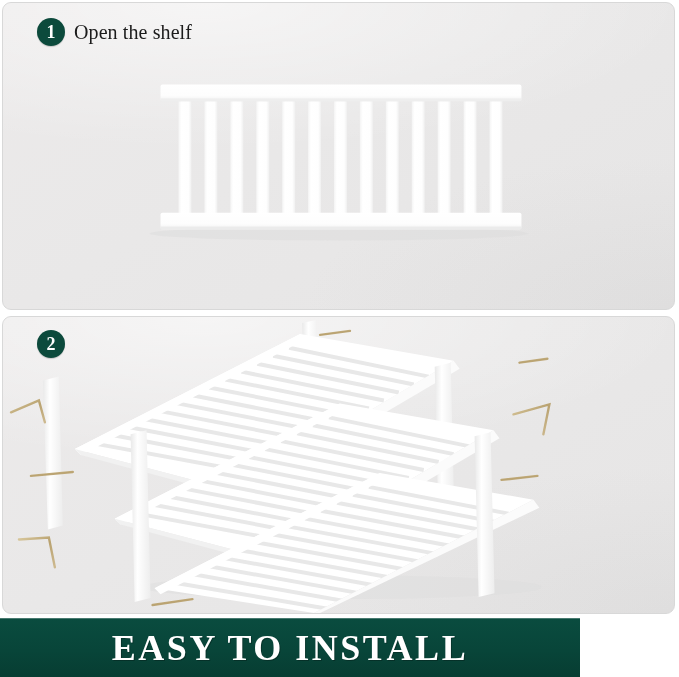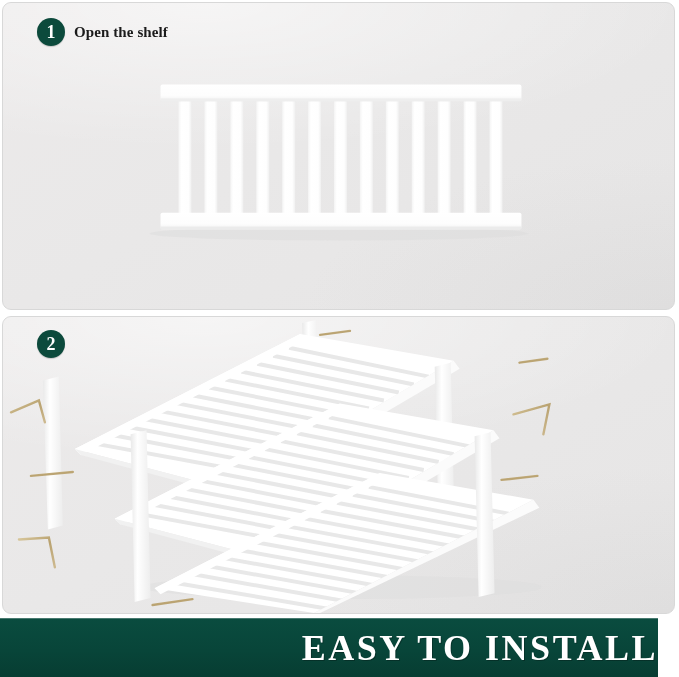--- a/index.html
+++ b/index.html
@@ -65,42 +65,42 @@
     font-family: "Liberation Serif", "DejaVu Serif", serif;
     font-size: 18px;
     font-weight: 700;
     line-height: 28px;
     text-align: center;
     flex: none;
     box-shadow: 0 1px 1px rgba(0,0,0,0.18);
   }
   .step-title {
     font-family: "Liberation Serif", "DejaVu Serif", serif;
-    font-size: 15px;
-    font-weight: 700;
+    font-size: 20px;
+    font-weight: 400;
     color: #1b1b1b;
     letter-spacing: 0.1px;
     white-space: nowrap;
   }
 
   
   .art { position: absolute; inset: 0; z-index: 2; }
   .art svg { display: block; width: 100%; height: 100%; }
 
   
   .banner {
     position: absolute;
     left: 0;
     top: 618px;
-    width: 658px;
+    width: 580px;
     height: 59px;
     background: linear-gradient(180deg, #0a4c3f 0%, #084539 55%, #073d32 100%);
     display: flex;
     align-items: center;
-    justify-content: flex-end;
+    justify-content: center;
   }
   .banner-text {
     font-family: "Liberation Serif", "DejaVu Serif", serif;
     font-size: 36px;
     font-weight: 700;
     color: #ffffff;
     letter-spacing: 2.5px;
     text-shadow: 1px 1px 0 rgba(0,0,0,0.25);
     white-space: nowrap;
   }

